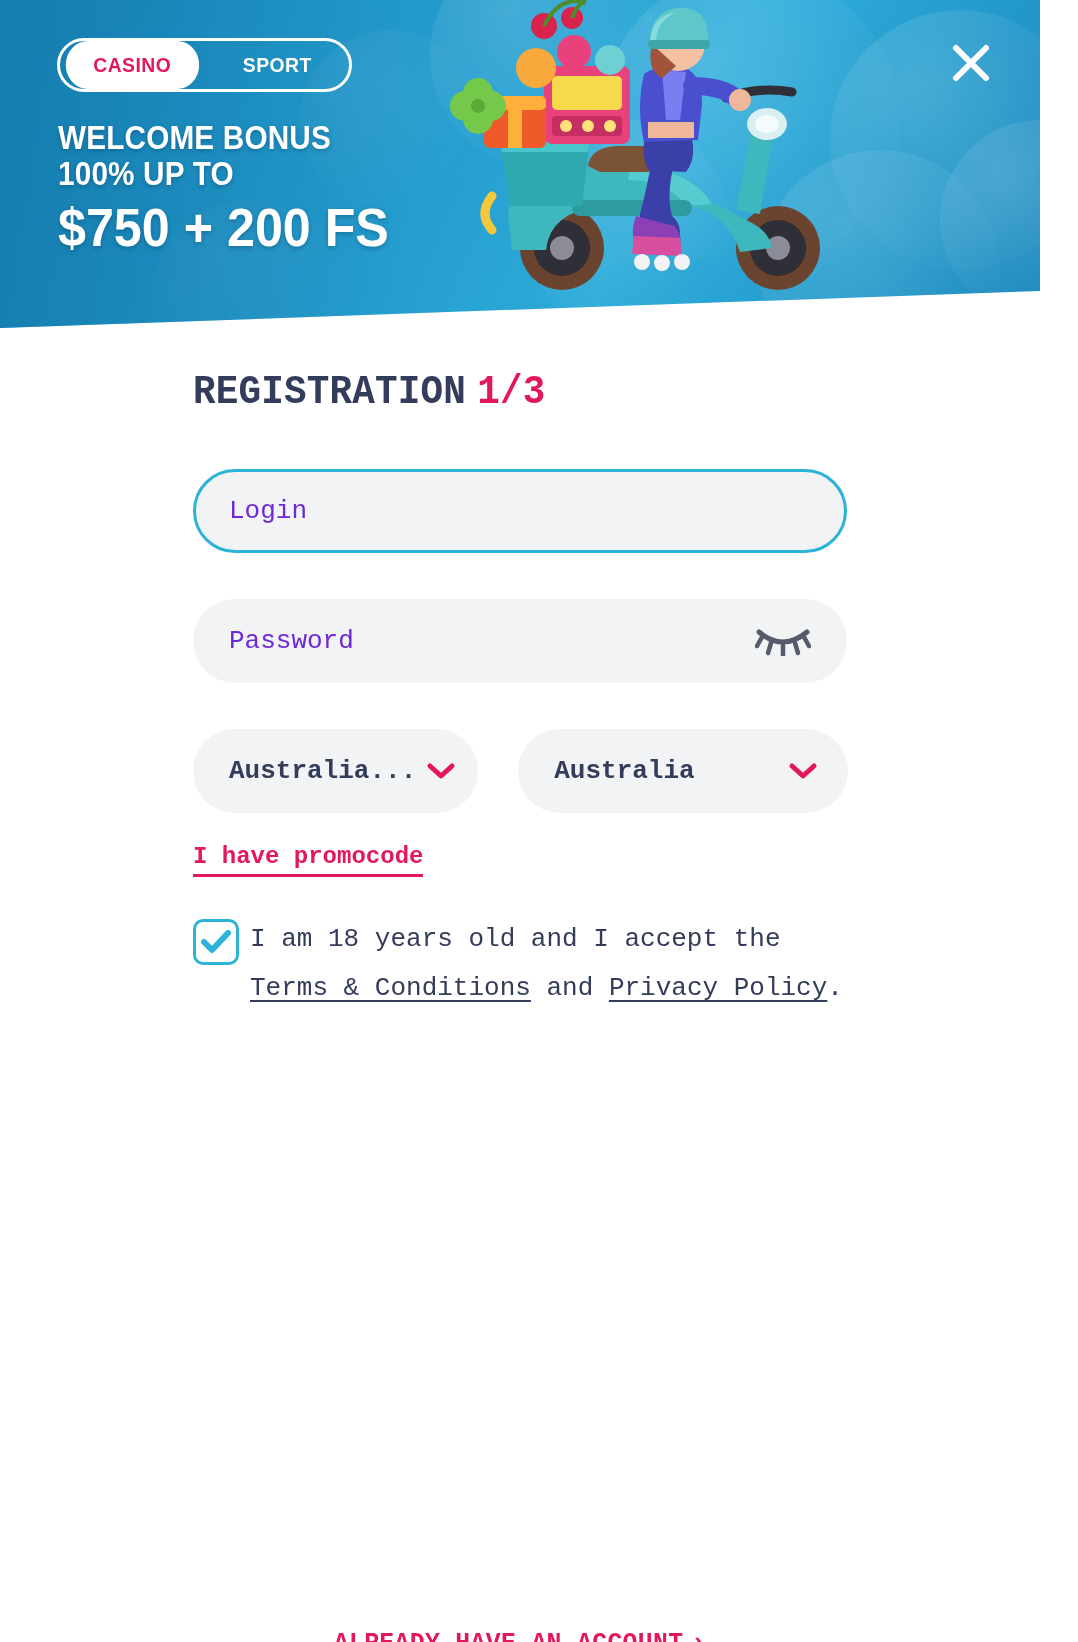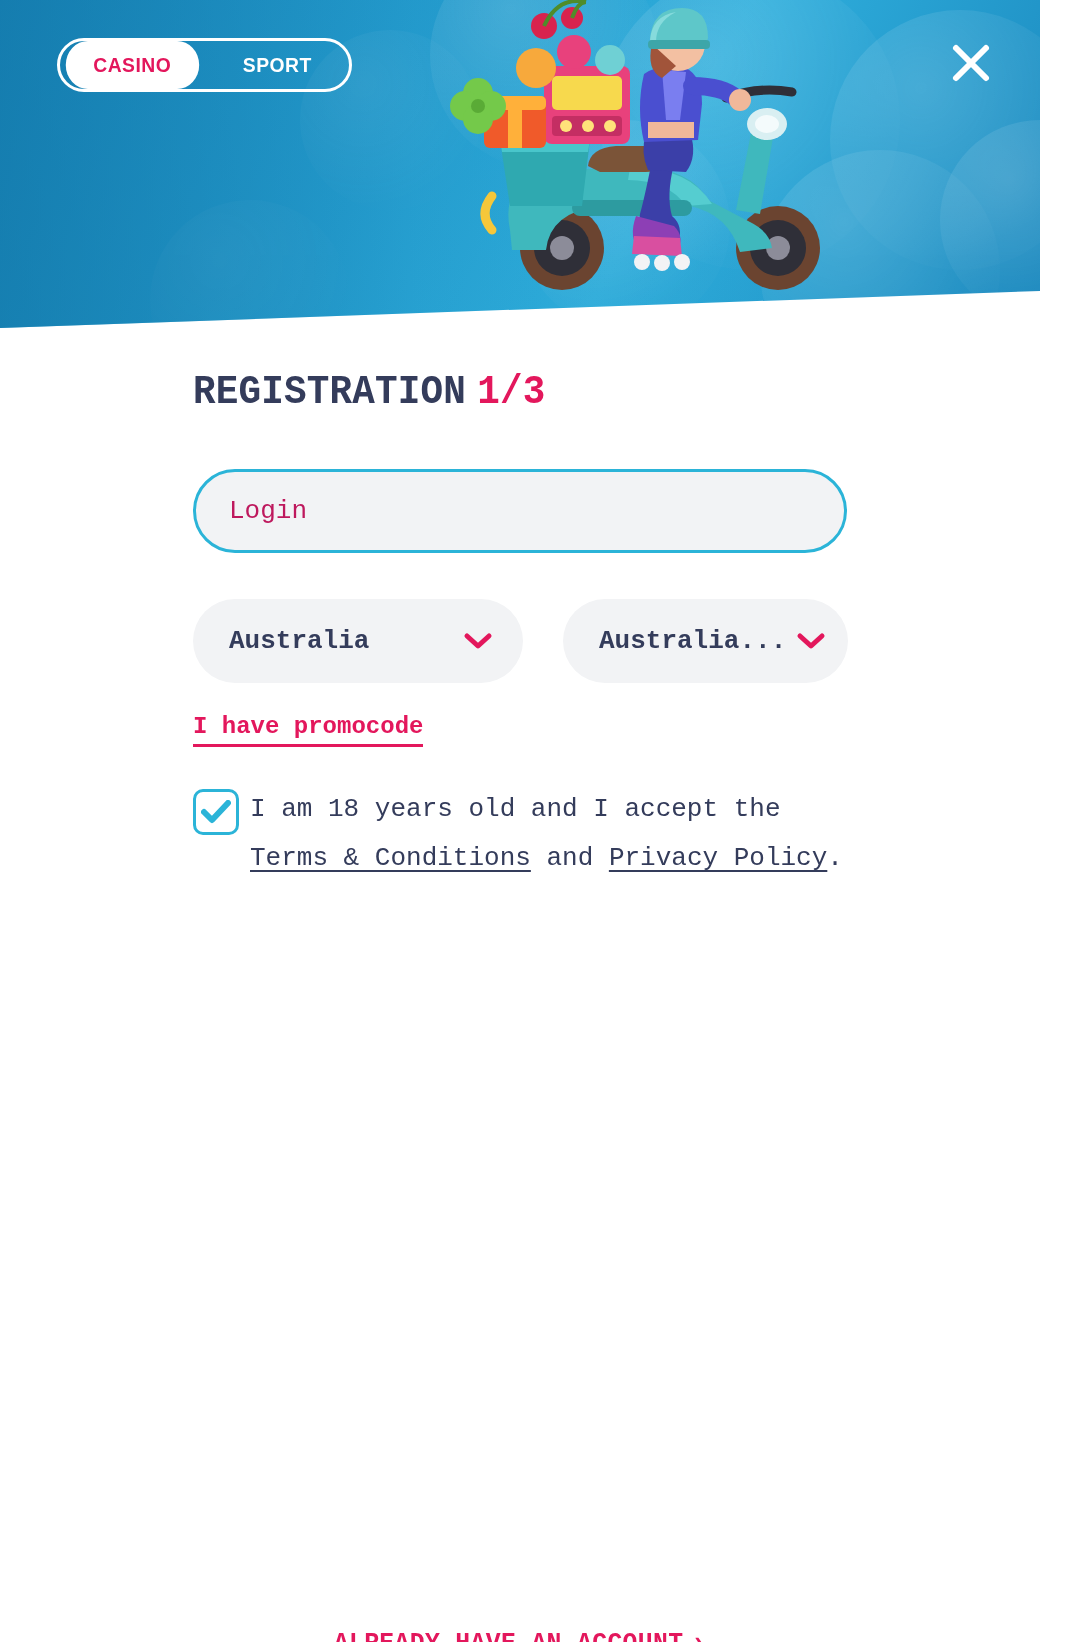--- a/index.html
+++ b/index.html
@@ -112,21 +112,21 @@
   .title .step { color: #e3175c; margin-left: 12px; }
 
   .field {
     position: relative;
     height: 84px;
     border-radius: 42px;
     background: #f2f3f5;
     display: flex; align-items: center;
     padding: 0 36px;
     font-size: 26px;
-    color: #be185d;
+    color: #6d28d9;
   }
   .field.focused {
     border: 3px solid #2bb4d8;
     padding: 0 33px;
   }
   #login-row { margin-top: 54px; }
   #password-row { margin-top: 46px; }
   #phone-row { margin-top: 46px; }
 
   .eye-icon {
@@ -315,50 +315,68 @@
       <path d="M210 40 Q212 8 242 8 Q268 8 268 38 L266 44 L212 46 Z" fill="#5ec7c9"></path>
       <path d="M210 40 Q212 16 236 12 Q216 22 216 42 Z" fill="#86dbdc"></path>
       <rect x="208" y="40" width="62" height="9" rx="4" fill="#3da6a9"></rect>
     </svg>
 
     <div class="toggle">
       <div class="toggle-seg active">CASINO</div>
       <div class="toggle-seg inactive">SPORT</div>
     </div>
 
+    <div class="bonus">
+      <div class="bonus-l1">WELCOME BONUS</div>
+      <div class="bonus-l2">100% UP TO</div>
+      <div class="bonus-l3">$750 + 200 FS</div>
+    </div>
 
     <div class="close-btn">
       <svg width="42" height="42" viewBox="0 0 42 42">
         <path d="M6 6 L36 36 M36 6 L6 36" stroke="#ffffff" stroke-width="6" stroke-linecap="round"></path>
       </svg>
     </div>
   </div>
 
   <div class="body">
 
     <div class="title">
       <span>REGISTRATION</span><span class="step">1/3</span>
     </div>
 
     <div class="field focused" id="login-row">
       <span>Login</span>
     </div>
 
+    <div class="field" id="password-row">
+      <span>Password</span>
+      <span class="eye-icon">
+        <svg width="56" height="30" viewBox="0 0 56 30">
+          <path d="M4 6 Q28 26 52 6" stroke="#555b6b" stroke-width="5" fill="none" stroke-linecap="round"></path>
+          <path d="M7 11 L2 20" stroke="#555b6b" stroke-width="4.5" stroke-linecap="round"></path>
+          <path d="M16 17 L13 27" stroke="#555b6b" stroke-width="4.5" stroke-linecap="round"></path>
+          <path d="M28 19 L28 29" stroke="#555b6b" stroke-width="4.5" stroke-linecap="round"></path>
+          <path d="M40 17 L43 27" stroke="#555b6b" stroke-width="4.5" stroke-linecap="round"></path>
+          <path d="M49 11 L54 20" stroke="#555b6b" stroke-width="4.5" stroke-linecap="round"></path>
+        </svg>
+      </span>
+    </div>
 
     <div class="selects">
-      <div class="select" id="country-select">
-        <span class="select-value">Australia</span>
+      <div class="select" id="state-select">
+        <span class="select-value">Australia...</span>
         <span class="chev">
           <svg width="30" height="18" viewBox="0 0 30 18">
             <path d="M4 4 L15 14 L26 4" stroke="#e3175c" stroke-width="5" fill="none" stroke-linecap="round" stroke-linejoin="round"></path>
           </svg>
         </span>
       </div>
-      <div class="select" id="state-select">
-        <span class="select-value">Australia...</span>
+      <div class="select" id="country-select">
+        <span class="select-value">Australia</span>
         <span class="chev">
           <svg width="30" height="18" viewBox="0 0 30 18">
             <path d="M4 4 L15 14 L26 4" stroke="#e3175c" stroke-width="5" fill="none" stroke-linecap="round" stroke-linejoin="round"></path>
           </svg>
         </span>
       </div>
     </div>
 
 
     <div style="line-height:0;">

